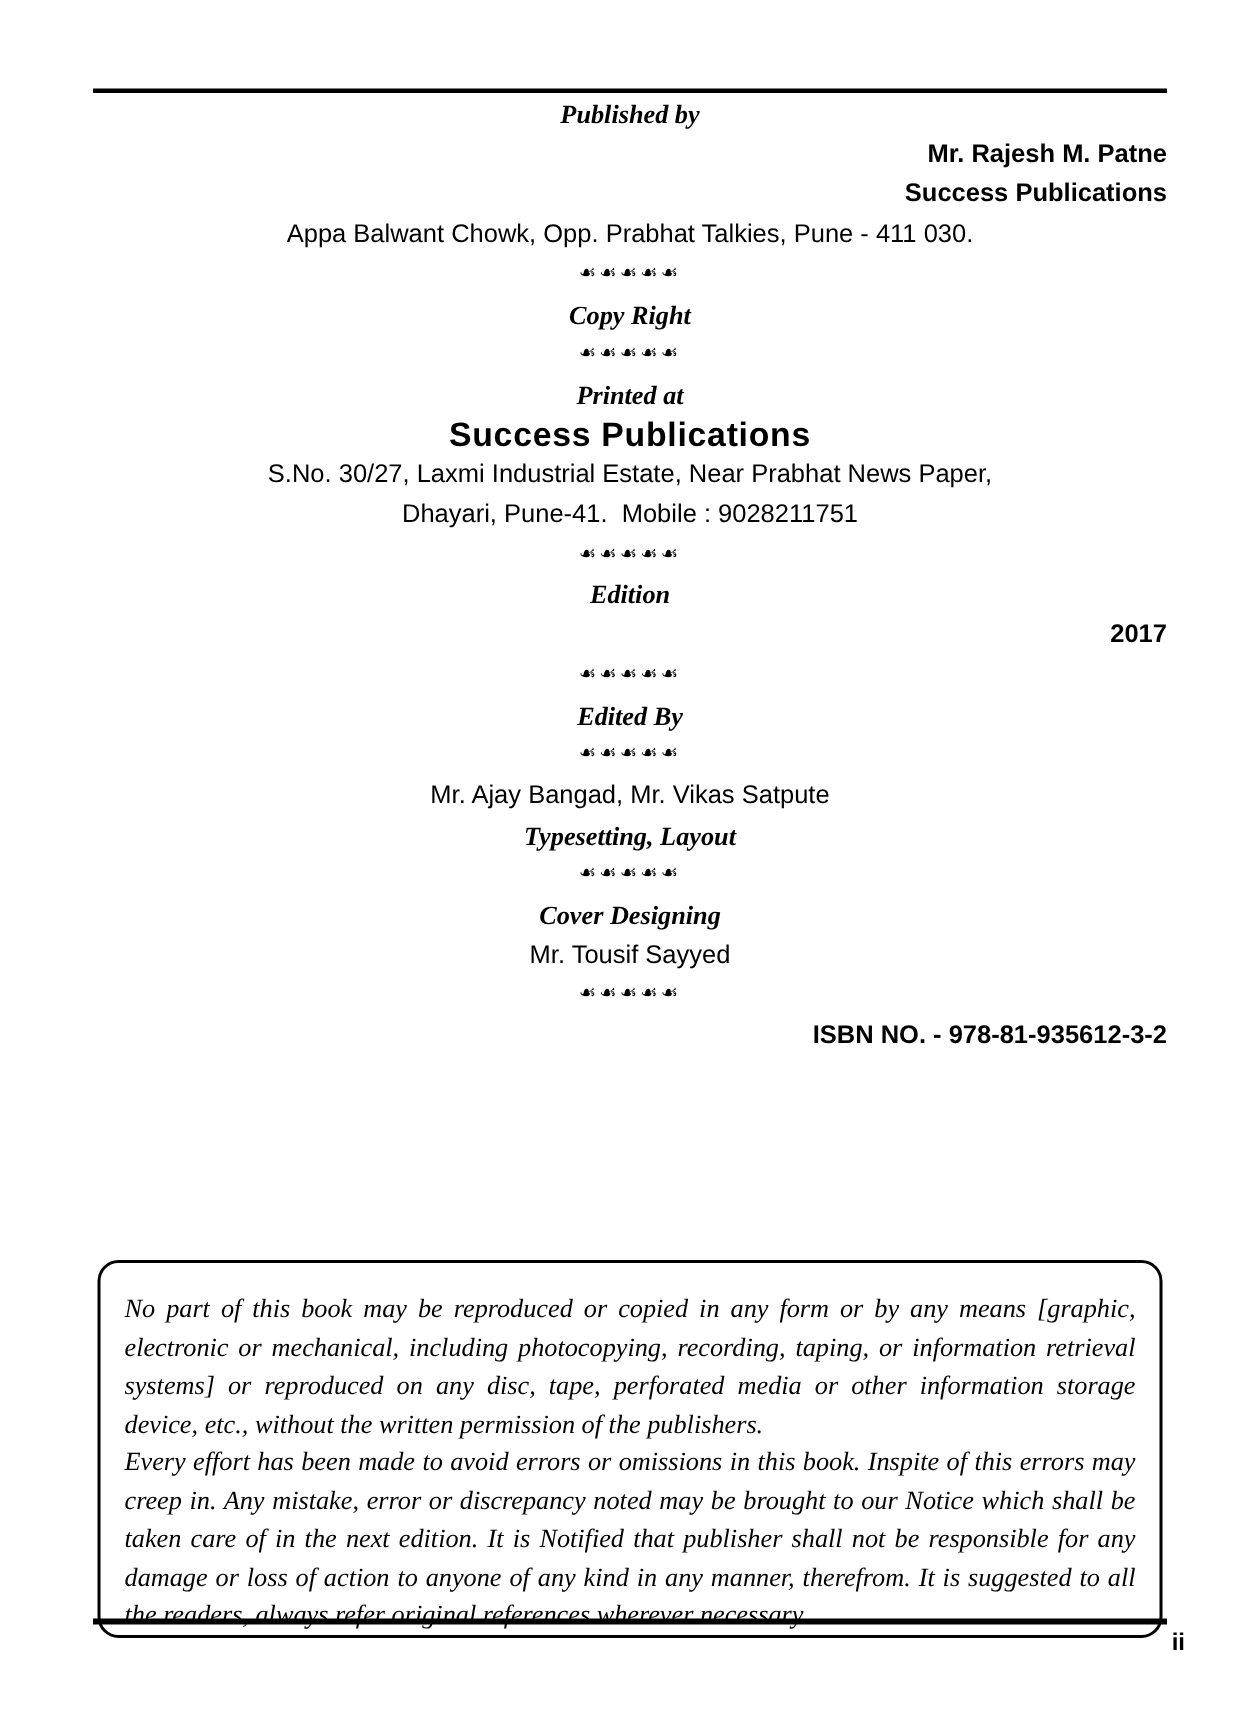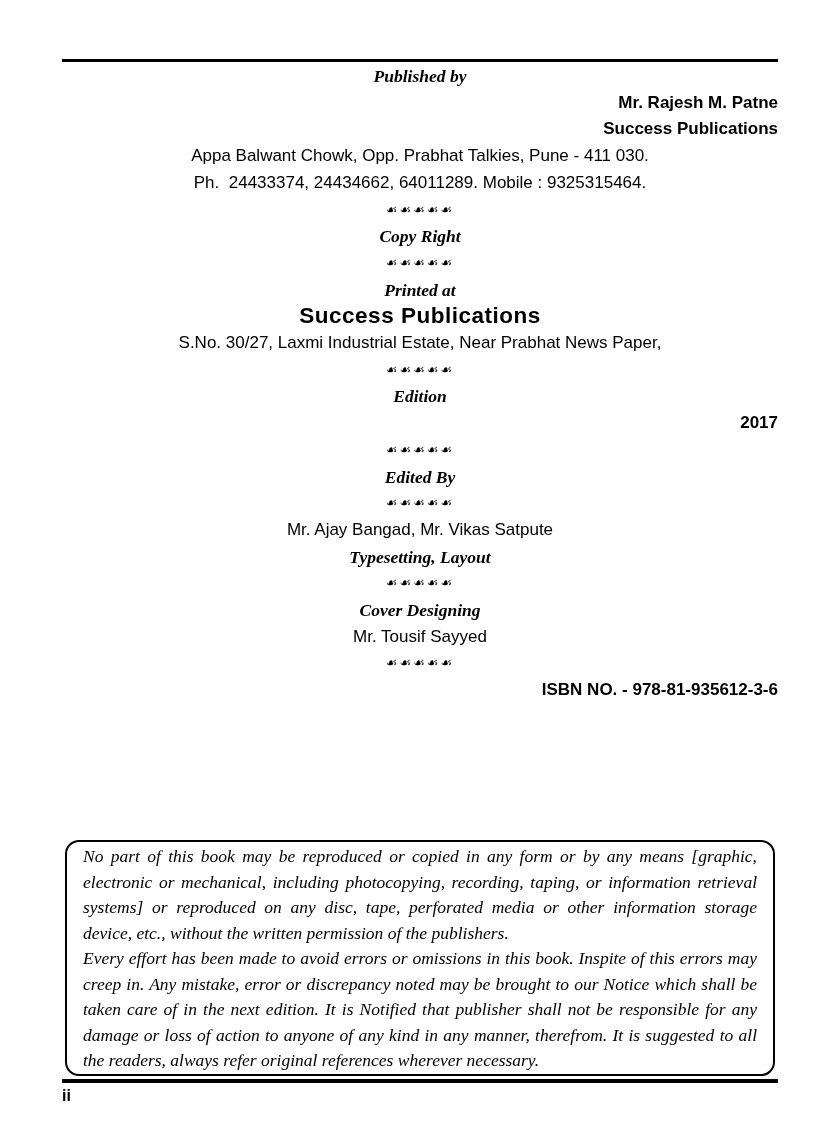--- a/index.html
+++ b/index.html
@@ -59,74 +59,74 @@
     letter-spacing: 2px;
   }
   .disclaimer-box {
     position: absolute;
     box-sizing: border-box;
     left: 65px;
     top: 840px;
     width: 710px;
     border: 2.5px solid #000000;
     border-radius: 14px;
-    padding: 2px 16px 0px 16px;
+    padding: 18px 16px 0px 16px;
     background: #ffffff;
   }
   .disclaimer-box p {
     margin: 0;
     font-family: "Liberation Serif", serif;
     font-style: italic;
     font-size: 17.5px;
     line-height: 25.5px;
     text-align: justify;
   }
   .bottom-rule {
     position: absolute;
     left: 62px;
     top: 1079px;
     width: 716px;
     height: 3.5px;
     background: #000000;
   }
   .page-number {
     position: absolute;
-    left: 62px;
+    left: 74px;
     top: 1084px;
     width: 716px;
-    text-align: left;
+    text-align: right;
     font-weight: bold;
     font-size: 16px;
     line-height: 24px;
   }
 </style>
 </head>
 <body>
 
 <div class="page">
 
   <div class="top-rule"></div>
 
   <div class="masthead">
 
     <div class="m-line h-label">Published by</div>
     <div class="m-line t-bold">Mr. Rajesh M. Patne</div>
     <div class="m-line t-bold">Success Publications</div>
     <div class="m-line">Appa Balwant Chowk, Opp. Prabhat Talkies, Pune - 411 030.</div>
-    <div class="m-line">Ph.  24433374, 24434662, 64011289. Mobile : 9325315464.</div>
 
     <div class="m-line ornament">☙☙☙☙☙</div>
 
     <div class="m-line h-label">Copy Right</div>
 
     <div class="m-line ornament">☙☙☙☙☙</div>
 
     <div class="m-line h-label">Printed at</div>
     <div class="m-line t-big">Success Publications</div>
     <div class="m-line">S.No. 30/27, Laxmi Industrial Estate, Near Prabhat News Paper,</div>
+    <div class="m-line">Dhayari, Pune-41.  Mobile : 9028211751</div>
 
     <div class="m-line ornament">☙☙☙☙☙</div>
 
     <div class="m-line h-label">Edition</div>
     <div class="m-line t-bold">2017</div>
 
     <div class="m-line ornament">☙☙☙☙☙</div>
 
     <div class="m-line h-label">Edited By</div>
 
@@ -135,21 +135,21 @@
     <div class="m-line">Mr. Ajay Bangad, Mr. Vikas Satpute</div>
     <div class="m-line h-label">Typesetting, Layout</div>
 
     <div class="m-line ornament">☙☙☙☙☙</div>
 
     <div class="m-line h-label">Cover Designing</div>
     <div class="m-line">Mr. Tousif Sayyed</div>
 
     <div class="m-line ornament">☙☙☙☙☙</div>
 
-    <div class="m-line t-bold">ISBN NO. - 978-81-935612-3-6</div>
+    <div class="m-line t-bold">ISBN NO. - 978-81-935612-3-2</div>
 
   </div>
 
   <div class="disclaimer-box">
     <p>No part of this book may be reproduced or copied in any form or by any means [graphic, electronic or mechanical, including photocopying, recording, taping, or information retrieval systems] or reproduced on any disc, tape, perforated media or other information storage device, etc., without the written permission of the publishers.</p>
     <p>Every effort has been made to avoid errors or omissions in this book. Inspite of this errors may creep in. Any mistake, error or discrepancy noted may be brought to our Notice which shall be taken care of in the next edition. It is Notified that publisher shall not be responsible for any damage or loss of action to anyone of any kind in any manner, therefrom. It is suggested to all the readers, always refer original references wherever necessary.</p>
   </div>
 
   <div class="bottom-rule"></div>
 

